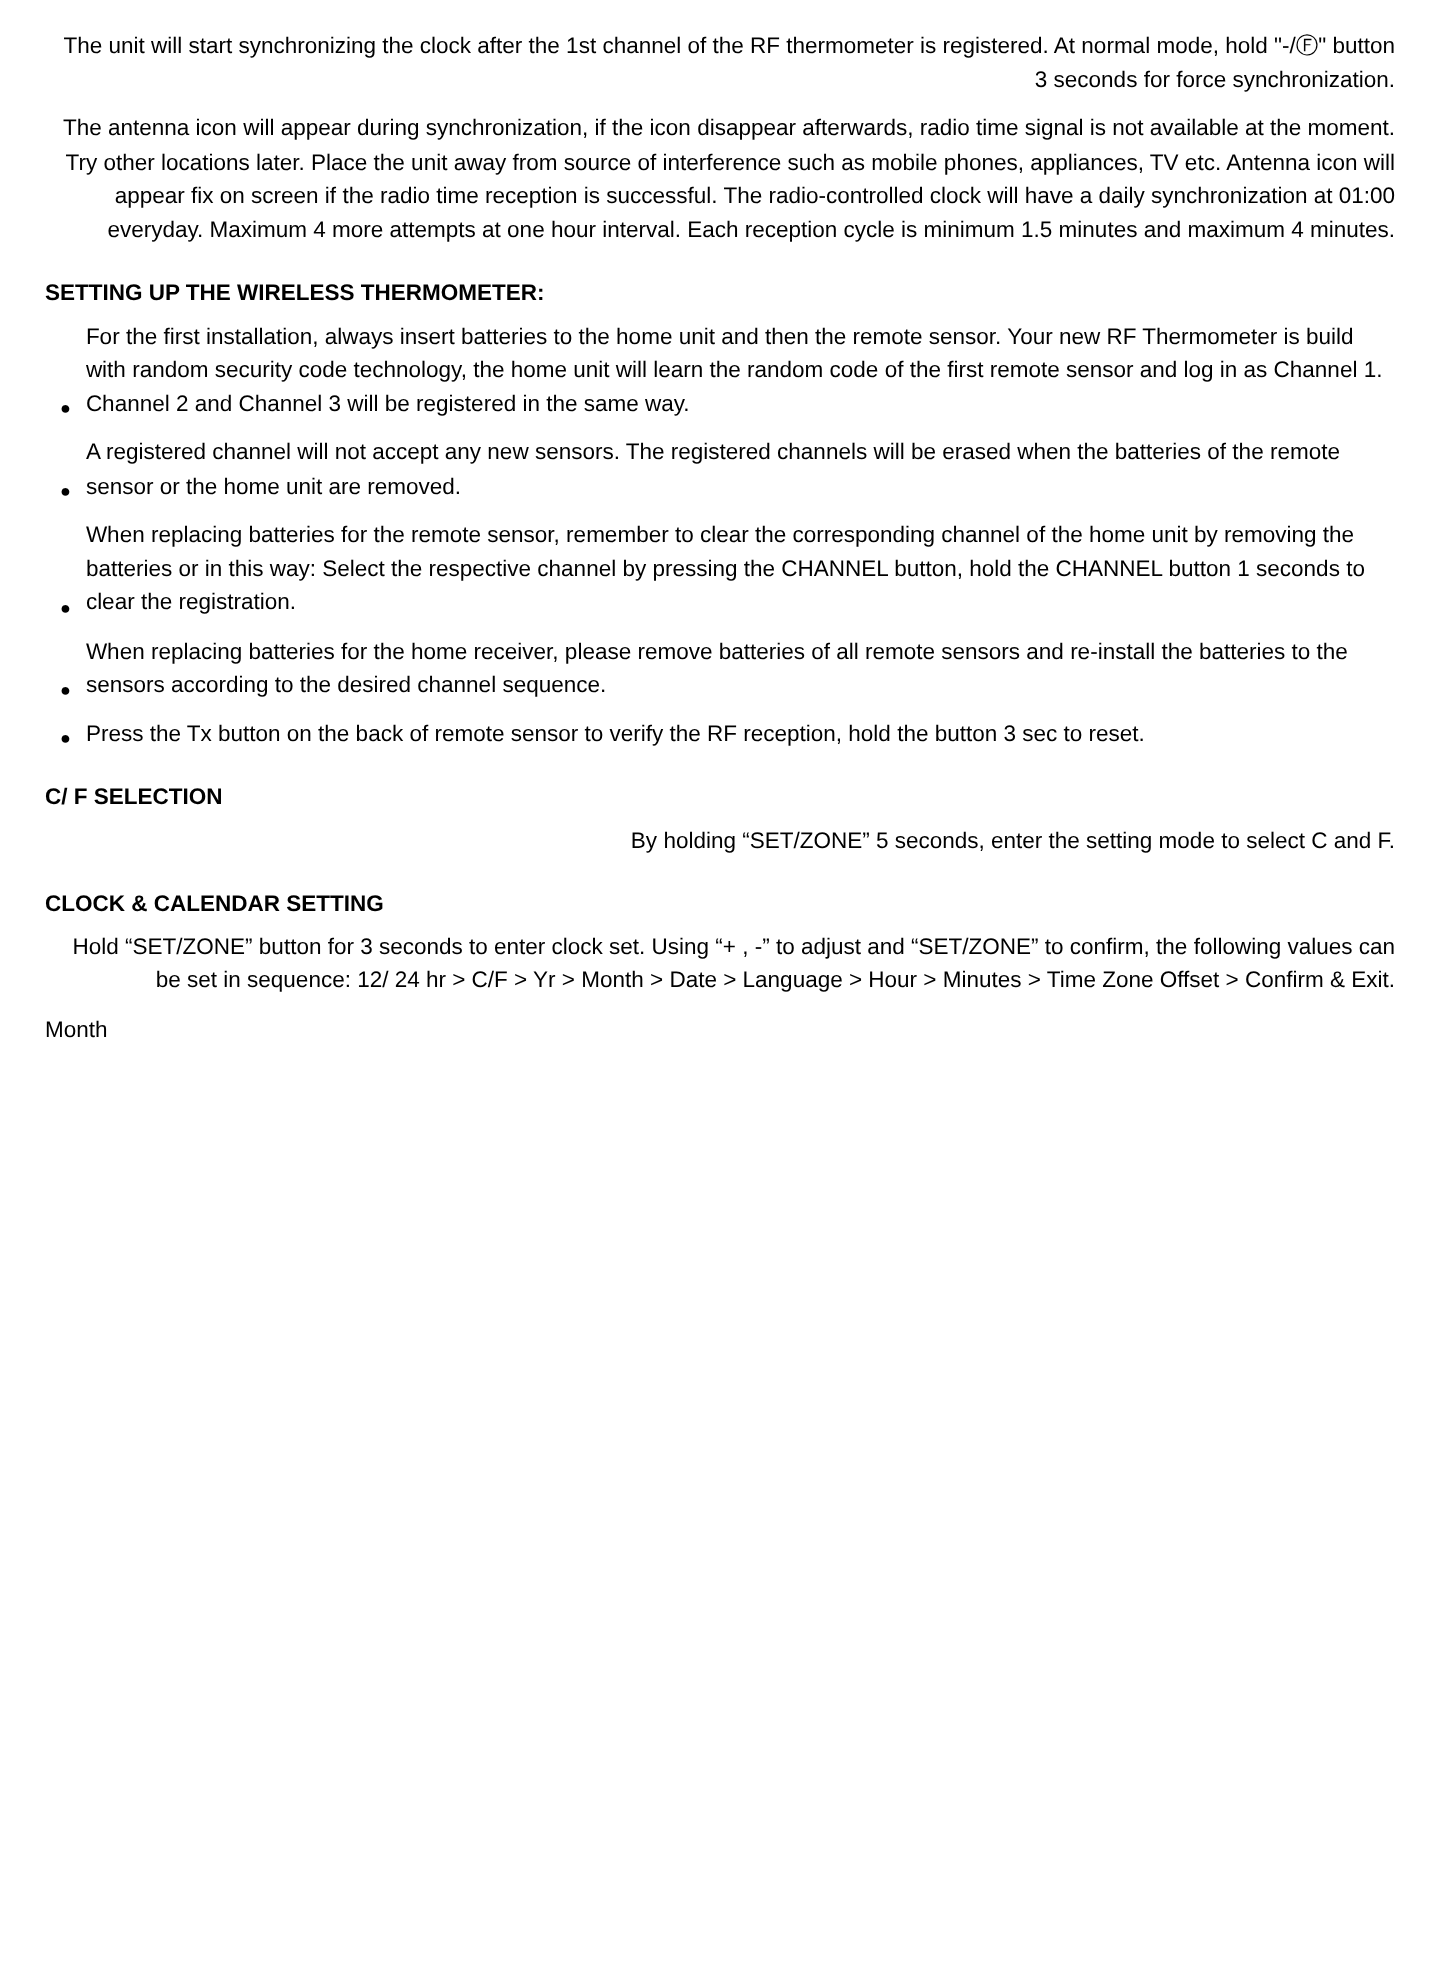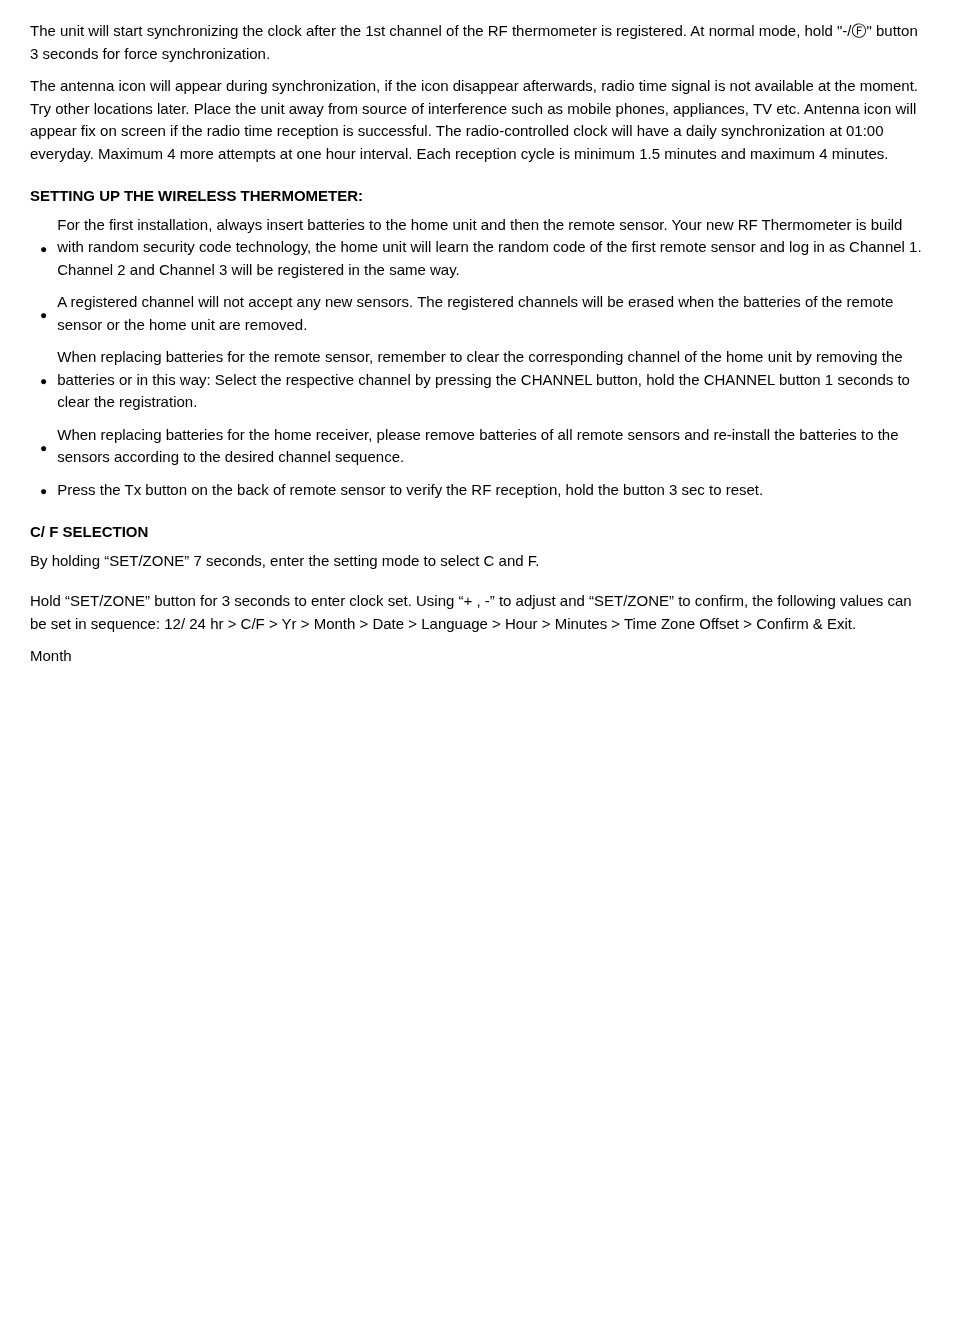--- a/index.html
+++ b/index.html
@@ -28,33 +28,34 @@
       margin-top: 20px;
       margin-bottom: 6px;
     }
     .bullet-list {
       list-style: none;
       padding-left: 10px;
       margin-bottom: 14px;
     }
     .bullet-list li {
       display: flex;
-      align-items: center;
+      align-items: flex-end;
       margin-bottom: 10px;
       padding-left: 0;
     }
     .bullet-list li::before {
       content: "●";
       font-size: 12px;
       margin-right: 10px;
       margin-top: 3px;
       flex-shrink: 0;
     }
     .normal-para {
       margin-bottom: 10px;
+      text-align: right;
     }
     .section-block {
       margin-top: 18px;
     }
   </style>
 </head>
 <body>
 
 <div class="doc-body">
 
@@ -82,24 +83,25 @@
       </li>
       <li>
         <span></span>
         <span>Press the Tx button on the back of remote sensor to verify the RF reception, hold the button 3 sec to reset.</span>
       </li>
     </ul>
   </div>
 
   <div class="section-block">
     <p class="section-heading">C/ F SELECTION</p>
-    <p class="normal-para">By holding “SET/ZONE” 7 seconds, enter the setting mode to select C and F.</p>
+    <p class="normal-para">By holding “SET/ZONE” 5 seconds, enter the setting mode to select C and F.</p>
   </div>
 
   <div class="section-block">
+    <p class="section-heading">CLOCK &amp; CALENDAR SETTING</p>
     <p class="normal-para">Hold “SET/ZONE” button for 3 seconds to enter clock set. Using “+ , -” to adjust and “SET/ZONE” to confirm, the following values can be set in sequence: 12/ 24 hr &gt; C/F &gt; Yr &gt; Month &gt; Date &gt; Language &gt; Hour &gt; Minutes &gt; Time Zone Offset &gt; Confirm &amp; Exit.</p>
   </div>
 
 
   <div style="">
     <span>Month</span>
   </div>
 
 </div>
 

